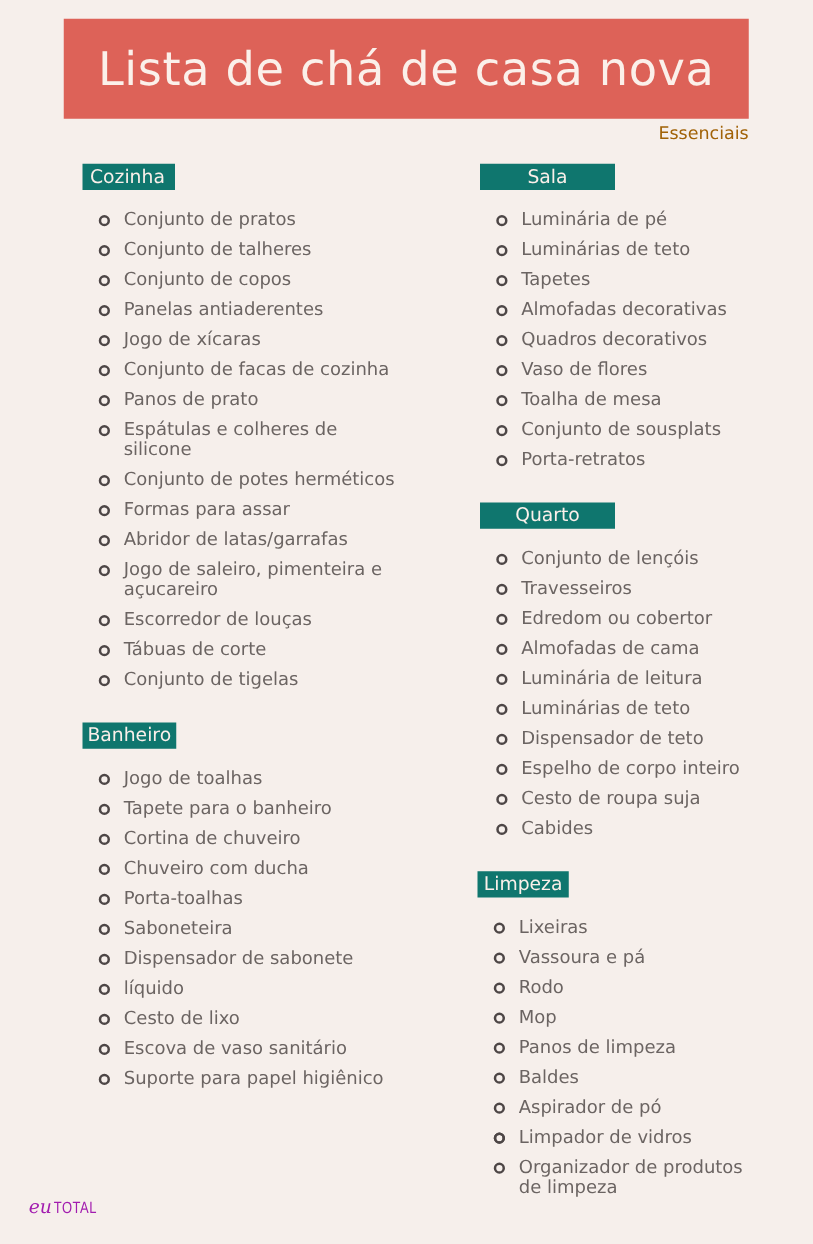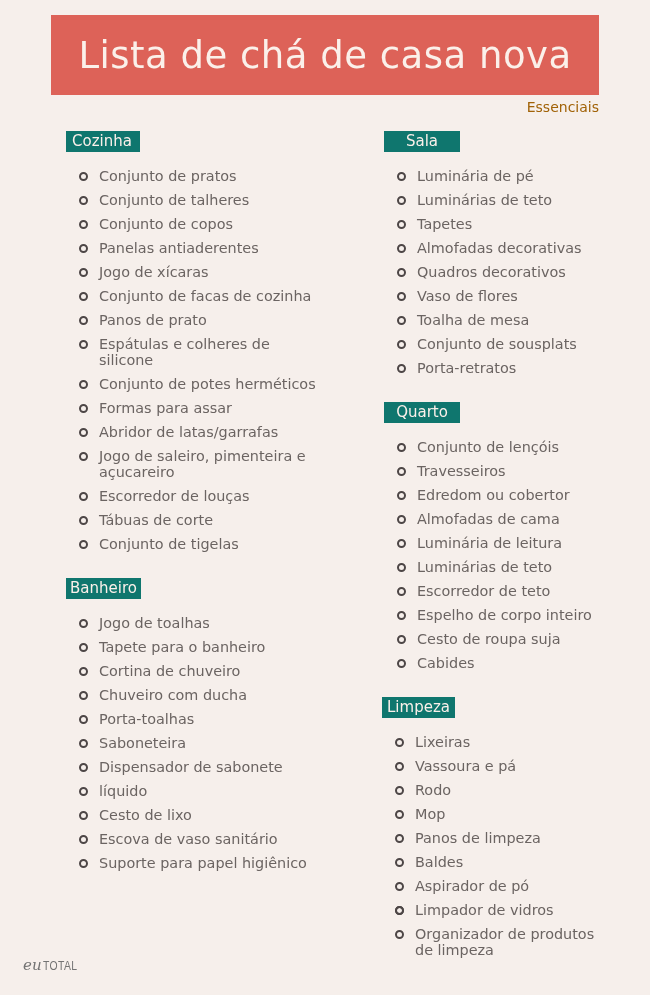--- a/index.html
+++ b/index.html
@@ -19,32 +19,32 @@
       position:absolute; right:51px; top:99px; font-size:14px; color:#a16207;
     }
     .col { position:absolute; }
     .col-left { left:66px; top:131px; width:270px; }
     .col-right { left:384px; top:131px; width:240px; }
     .section { margin-bottom:26px; }
     .section-label {
       display:inline-block; background:#0f766e; color:#fbf0ea; font-size:15px;
       height:21px; line-height:21px; padding:0 6px; margin-bottom:4px;
     }
-    .section-label.wide { min-width:64px; text-align:center; padding:0 4px; }
+    .section-label.wide { min-width:64px; text-align:center; padding:0 20px; }
     ul { list-style:none; margin:12px; padding:0; }
     li {
       position:relative; padding-left:21px; font-size:14.4px; line-height:16px;
       margin-bottom:8px; color:#6b6462;
     }
     li .bullet {
       position:absolute; left:1px; top:4px; width:5px; height:5px;
       border:2px solid #4d4646; border-radius:50%;
     }
     .logo {
-      position:absolute; left:23px; top:956px; font-size:14px; color:#737373;
+      position:absolute; left:23px; top:956px; font-size:14px; color:#a21caf;
       display:flex; align-items:baseline;
     }
     .logo .script { font-family:"DejaVu Serif", serif; font-style:italic; font-size:15px; margin-right:1px; }
     .logo .caps { font-family:"Liberation Sans Narrow","Liberation Sans", sans-serif; font-size:13px; letter-spacing:0.5px; transform:scaleX(0.8); transform-origin:left; display:inline-block; }
   </style>
 </head>
 <body>
 
 <div class="banner">
   <h1>Lista de chá de casa nova</h1>
@@ -107,21 +107,21 @@
   </div>
   <div class="section">
     <div class="section-label wide" style="width:68px;">Quarto</div>
     <ul>
         <li><span class="bullet"></span><span>Conjunto de lençóis</span></li>
         <li><span class="bullet"></span><span>Travesseiros</span></li>
         <li><span class="bullet"></span><span>Edredom ou cobertor</span></li>
         <li><span class="bullet"></span><span>Almofadas de cama</span></li>
         <li><span class="bullet"></span><span>Luminária de leitura</span></li>
         <li><span class="bullet"></span><span>Luminárias de teto</span></li>
-        <li><span class="bullet"></span><span>Escorredor de teto</span></li>
+        <li><span class="bullet"></span><span>Dispensador de teto</span></li>
         <li><span class="bullet"></span><span>Espelho de corpo inteiro</span></li>
         <li><span class="bullet"></span><span>Cesto de roupa suja</span></li>
         <li><span class="bullet"></span><span>Cabides</span></li>
       </ul>
   </div>
   <div class="section" style="margin-left:-2px;">
     <div class="section-label" style="padding:0 5px;">Limpeza</div>
     <ul>
         <li><span class="bullet"></span><span>Lixeiras</span></li>
         <li><span class="bullet"></span><span>Vassoura e pá</span></li>

